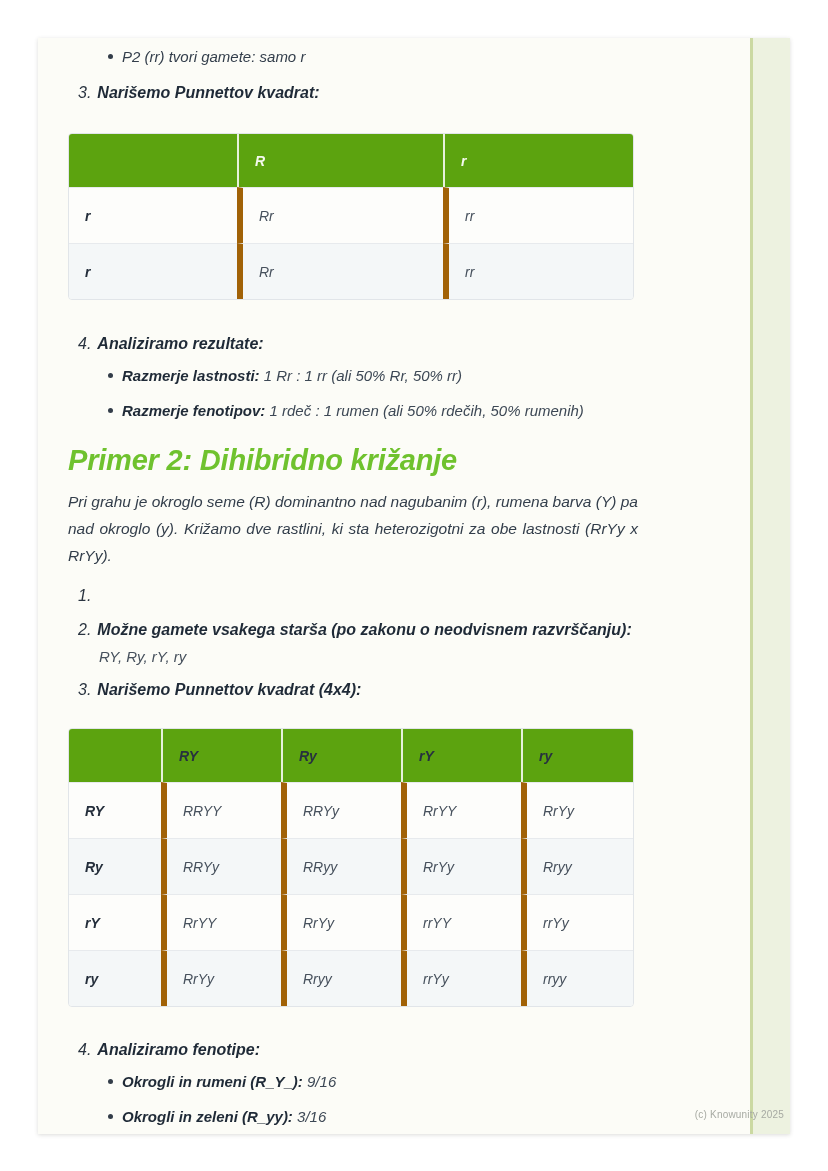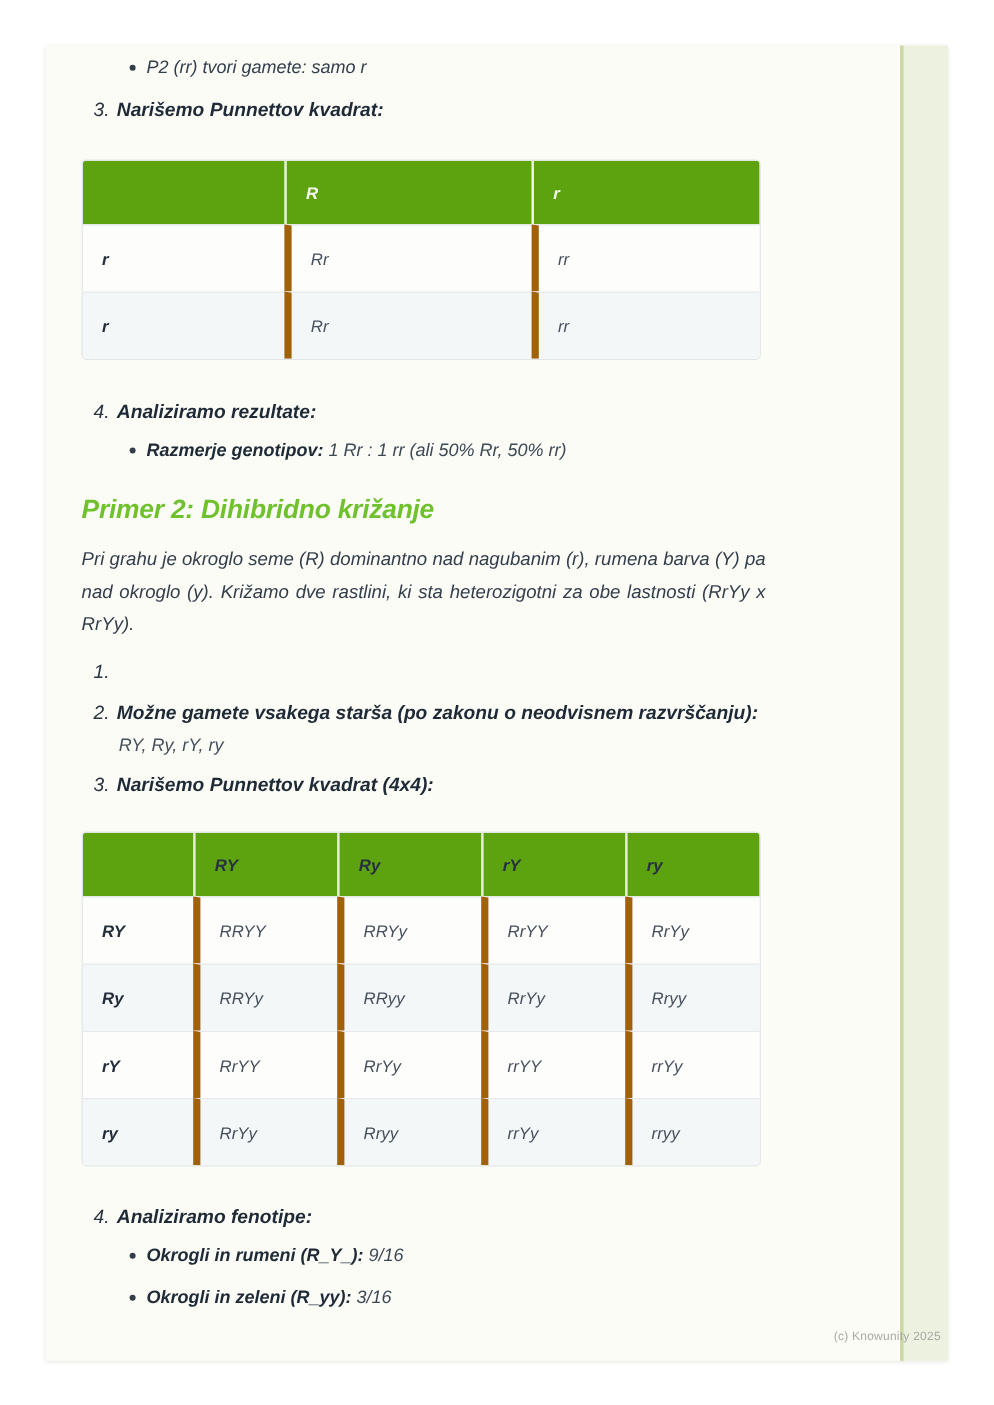--- a/index.html
+++ b/index.html
@@ -31,21 +31,21 @@
   .t1 th { color:#f5f9ee; }
   .t2 th { color:#27313f; }
   .ptable td { height:56px; padding-left:16px; font-size:14px; vertical-align:middle;
                border-top:1px solid #e7eaed; background:#fdfdfb; }
   .ptable td + td { border-left:6px solid #a16207; }
   .ptable tr.alt td { background:#f4f7f8; }
   td.rowlabel { font-weight:700; color:#242e3b; }
   td.val { color:#46505c; }
 
   
-  h2.sec { font-size:22px; font-weight:700; color:#6fc22e; letter-spacing:-0.2px; line-height:30px; }
+  h2.sec { font-size:29px; font-weight:700; color:#6fc22e; letter-spacing:-0.2px; line-height:30px; }
   p.intro { font-size:15.5px; line-height:27px; text-align:justify; color:#333e4b; width:570px; }
 
   .footer-credit { position:absolute; right:6px; bottom:14px; font-size:10px;
                    color:#a7aaa3; z-index:5; letter-spacing:0.2px; }
 
   
   .mt-p2 { margin-top:9px; }
   .mt-step3 { margin-top:17px; }
   .mt-table1 { margin-top:30px; }
   .mt-step4 { margin-top:34px; }
@@ -102,21 +102,25 @@
     </tbody>
       </table>
 
     <div class="step mt-step4">
       <span class="num">4.</span>
       <span class="bold">Analiziramo rezultate:</span>
     </div>
     <div class="mt-blist">
       <div class="brow">
         <span class="dot"></span>
-        <span><span class="bold">Razmerje genotipov:</span><span class="rest"> 1 Rr : 1 rr (ali 50% Rr, 50% rr)</span></span>
+        <span><span class="bold">Razmerje lastnosti:</span><span class="rest"> 1 Rr : 1 rr (ali 50% Rr, 50% rr)</span></span>
+      </div>
+      <div class="brow">
+        <span class="dot"></span>
+        <span><span class="bold">Razmerje fenotipov:</span><span class="rest"> 1 rdeč : 1 rumen (ali 50% rdečih, 50% rumenih)</span></span>
       </div>
     </div>
 
     <h2 class="sec mt-h2">Primer 2: Dihibridno križanje</h2>
 
     <p class="intro mt-intro">Pri grahu je okroglo seme (R) dominantno nad nagubanim (r), rumena barva (Y) pa nad okroglo (y). Križamo dve rastlini, ki sta heterozigotni za obe lastnosti (RrYy x RrYy).</p>
 
     <div class="step mt-s1">
       <span class="num">1.</span>
     </div>

